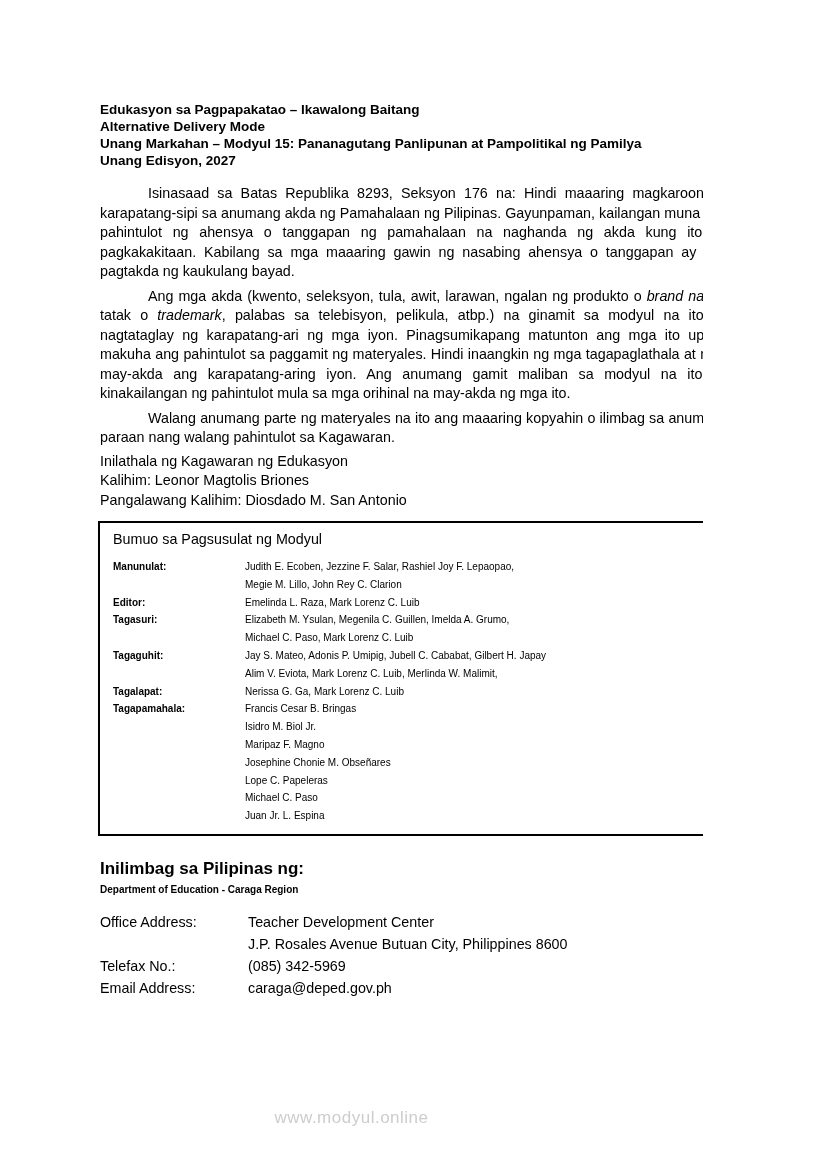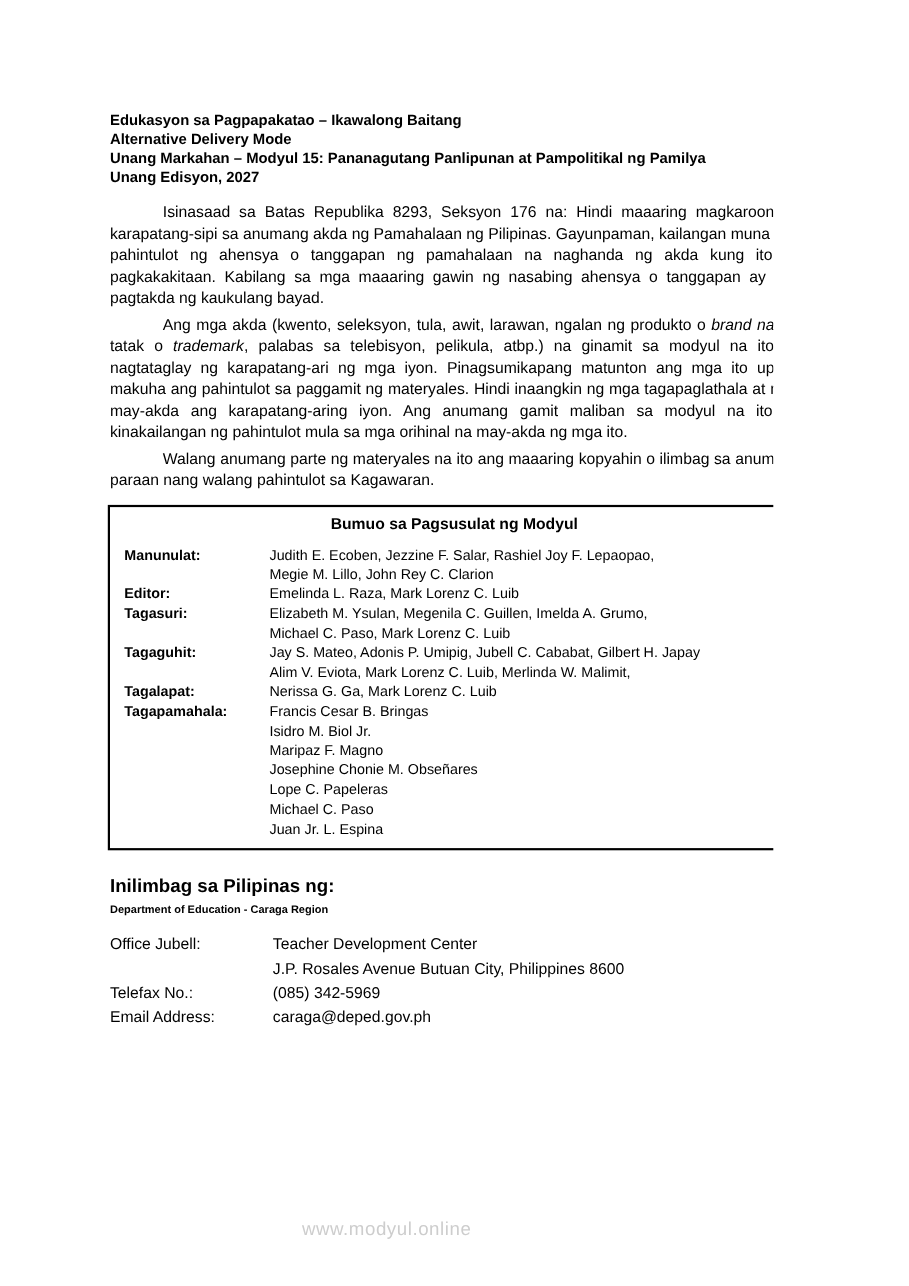--- a/index.html
+++ b/index.html
@@ -44,30 +44,29 @@
   }
   .credits-box {
     box-sizing: border-box;
     margin-top: 11px;
     margin-left: -2px;
     width: 629px;
     border: 2px solid #000000;
     padding: 7px 12px 9px 13px;
   }
   .credits-title {
-    text-align: center;
-    font-weight: bold;
+    font-weight: normal;
     font-size: 14.3px;
     line-height: 18px;
     margin-bottom: 10px;
   }
   .credits-row {
     display: grid;
     grid-template-columns: 132px 1fr;
-    font-size: 13px;
+    font-size: 10px;
     line-height: 17.8px;
   }
   .credits-label {
     font-weight: bold;
   }
   .credits-line {
     white-space: nowrap;
   }
   .imprint-printed {
     font-weight: bold;
@@ -113,20 +112,25 @@
         <div>Unang Markahan – Modyul 15: Pananagutang Panlipunan at Pampolitikal ng Pamilya</div>
         <div>Unang Edisyon, 2027</div>
       </div>
 
     <div class="para first">Isinasaad sa Batas Republika 8293, Seksyon 176 na: Hindi maaaring magkaroon ng karapatang-sipi sa anumang akda ng Pamahalaan ng Pilipinas. Gayunpaman, kailangan muna ang pahintulot ng ahensya o tanggapan ng pamahalaan na naghanda ng akda kung ito ay pagkakakitaan. Kabilang sa mga maaaring gawin ng nasabing ahensya o tanggapan ay ang pagtakda ng kaukulang bayad.</div>
 
     <div class="para"><span>Ang mga akda (kwento, seleksyon, tula, awit, larawan, ngalan ng produkto o </span><span style="font-style: italic;">brand name</span><span>, tatak o </span><span style="font-style: italic;">trademark</span><span>, palabas sa telebisyon, pelikula, atbp.) na ginamit sa modyul na ito ay nagtataglay ng karapatang-ari ng mga iyon. Pinagsumikapang matunton ang mga ito upang makuha ang pahintulot sa paggamit ng materyales. Hindi inaangkin ng mga tagapaglathala at mga may-akda ang karapatang-aring iyon. Ang anumang gamit maliban sa modyul na ito ay kinakailangan ng pahintulot mula sa mga orihinal na may-akda ng mga ito.</span></div>
 
     <div class="para">Walang anumang parte ng materyales na ito ang maaaring kopyahin o ilimbag sa anumang paraan nang walang pahintulot sa Kagawaran.</div>
 
+    <div class="publisher-block">
+        <div>Inilathala ng Kagawaran ng Edukasyon</div>
+        <div>Kalihim: Leonor Magtolis Briones</div>
+        <div>Pangalawang Kalihim: Diosdado M. San Antonio</div>
+      </div>
 
     <div class="credits-box">
       <div class="credits-title">Bumuo sa Pagsusulat ng Modyul</div>
       <div>
           <div class="credits-row">
             <div class="credits-label">Manunulat:</div>
             <div>
               <div class="credits-line">Judith E. Ecoben, Jezzine F. Salar, Rashiel Joy F. Lepaopao,</div>
               <div class="credits-line">Megie M. Lillo, John Rey C. Clarion</div>
             </div>
@@ -170,21 +174,21 @@
             </div>
           </div>
         </div>
     </div>
 
     <div class="imprint-printed">Inilimbag sa Pilipinas ng:</div>
     <div class="imprint-publisher">Department of Education - Caraga Region</div>
 
     <div class="contact">
         <div class="contact-row">
-          <div>Office Jubell:</div>
+          <div>Office Address:</div>
           <div>
             <div>Teacher Development Center</div>
             <div>J.P. Rosales Avenue Butuan City, Philippines 8600</div>
           </div>
         </div>
         <div class="contact-row">
           <div>Telefax No.:</div>
           <div>
             <div>(085) 342-5969</div>
           </div>

